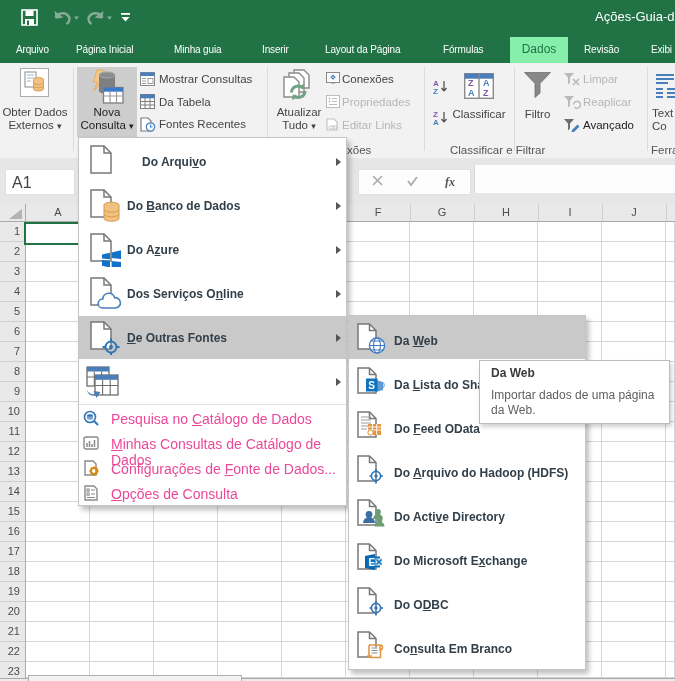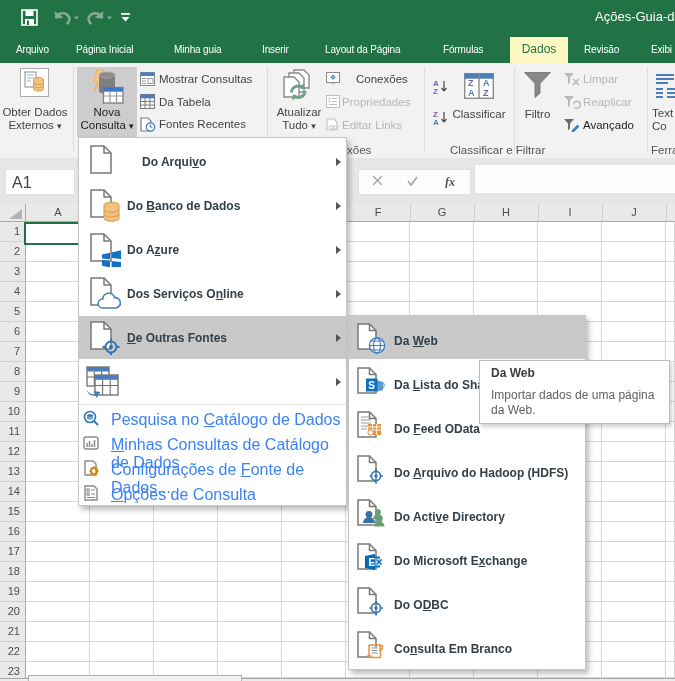--- a/index.html
+++ b/index.html
@@ -4,21 +4,21 @@
 #s{position:relative;width:675px;height:681px;background:#fff;font-family:"Liberation Sans",sans-serif;overflow:hidden}
 .a{position:absolute}
 .tab{color:#fff;font-size:10px;letter-spacing:-0.15px;line-height:25px;text-align:center}
 .rlbl{font-size:11.5px;color:#444;text-align:center;line-height:13px}
 .rsm{font-size:11.5px;color:#444;line-height:14px}
 .dis{color:#b6b6b6}
 .glbl{font-size:11.5px;color:#555}
 .colh{font-size:11px;color:#4c4c4c;text-align:center;line-height:17px;border-right:1px solid #cfcfcf}
 .rowh{font-size:11px;color:#4c4c4c;text-align:right;padding-right:5px;border-bottom:1px solid #cfcfcf}
 .mi{font-size:12px;font-weight:bold;color:#33404a}
-.ms{font-size:16px;color:#3b82f6}
+.ms{font-size:14px;color:#ec4899}
 u{text-decoration:underline}
 .arr{width:0;height:0;border-left:5px solid #555;border-top:4px solid transparent;border-bottom:4px solid transparent}
 </style></head><body>
 <div id="s">
 
 <svg width="0" height="0" style="position:absolute">
       <defs>
 <g id="pageL">
           <path d="M1 1 H14 L21 8 V28 H1 Z" fill="#fff" stroke="#787878" stroke-width="1.5"></path>
           <path d="M14 1 V8 H21" fill="none" stroke="#787878" stroke-width="1.5"></path>
@@ -54,21 +54,21 @@
 <div class="a" style="left:595px;top:9px;width:80px;height:20px;color:#fff;font-size:13px;white-space:nowrap;overflow:hidden">Ações-Guia-de</div>
 <div class="a" style="left:0;top:37px;width:675px;height:26px;background:#217346"></div>
 <div class="a tab" style="left:16px;top:37px;height:25px;white-space:nowrap">Arquivo</div>
 <div class="a tab" style="left:76px;top:37px;height:25px;white-space:nowrap">Página Inicial</div>
 <div class="a tab" style="left:174px;top:37px;height:25px;white-space:nowrap">Minha guia</div>
 <div class="a tab" style="left:262px;top:37px;height:25px;white-space:nowrap">Inserir</div>
 <div class="a tab" style="left:325px;top:37px;height:25px;white-space:nowrap">Layout da Página</div>
 <div class="a tab" style="left:443px;top:37px;height:25px;white-space:nowrap">Fórmulas</div>
 <div class="a tab" style="left:584px;top:37px;height:25px;white-space:nowrap">Revisão</div>
 <div class="a tab" style="left:651px;top:37px;height:25px;white-space:nowrap">Exibi</div>
-<div class="a" style="left:510px;top:37px;width:58px;height:26px;background:#fef9c3;color:#217346;font-size:12px;text-align:center;line-height:25px">Dados</div>
+<div class="a" style="left:510px;top:37px;width:58px;height:26px;background:#86efac;color:#217346;font-size:12px;text-align:center;line-height:25px">Dados</div>
 <div class="a" style="left:0;top:63px;width:675px;height:95px;background:#f2f2f2;border-bottom:1px solid #d2d2d2"></div>
 <div class="a" style="left:73px;top:67px;width:1px;height:84px;background:#dcdcdc"></div>
 <div class="a" style="left:267px;top:67px;width:1px;height:84px;background:#dcdcdc"></div>
 <div class="a" style="left:424px;top:67px;width:1px;height:84px;background:#dcdcdc"></div>
 <div class="a" style="left:514px;top:67px;width:1px;height:84px;background:#dcdcdc"></div>
 <div class="a" style="left:647px;top:67px;width:1px;height:84px;background:#dcdcdc"></div>
 <div class="a glbl" style="left:347px;top:144px;width:60px;height:13px">xões</div>
 <div class="a glbl" style="left:450px;top:144px;width:222px;height:13px;text-align:left">Classificar e Filtrar</div>
 <div class="a glbl" style="left:651px;top:144px;width:60px;height:13px">Ferra</div>
 <svg class="a" style="left:20px;top:68px" width="29" height="29" viewBox="0 0 29 29">
@@ -136,21 +136,21 @@
 <rect x="0.5" y="0.5" width="13" height="12" fill="#fff" stroke="#bdbdbd"></rect>
 <circle cx="3.5" cy="3.5" r="1" fill="#bdbdbd"></circle>
       <circle cx="3.5" cy="6.5" r="1" fill="#bdbdbd"></circle>
 <path d="M6 3.5h5M6 6.5h5M3 9.5h8" stroke="#bdbdbd"></path>
 </svg>
 <svg class="a" style="left:326px;top:118px" width="14" height="13" viewBox="0 0 14 13">
 <path d="M1 1 h7 l3 3 v8 h-10z" fill="#fff" stroke="#c2c2c2" stroke-width="1.1"></path>
 <ellipse cx="5.5" cy="9.5" rx="2.6" ry="1.6" fill="none" stroke="#c2c2c2"></ellipse>
 <ellipse cx="9" cy="9.5" rx="2.6" ry="1.6" fill="none" stroke="#c2c2c2"></ellipse>
 </svg>
-<div class="a rsm" style="left:356px;top:72px;width:80px;height:14px">Conexões</div>
+<div class="a rsm" style="left:342px;top:72px;width:80px;height:14px">Conexões</div>
 <div class="a rsm dis" style="left:342px;top:95px;width:80px;height:14px">Propriedades</div>
 <div class="a rsm dis" style="left:342px;top:118px;width:80px;height:14px">Editar Links</div>
 <svg class="a" style="left:433px;top:79px" width="16" height="16" viewBox="0 0 16 16">
 <text x="0" y="7" font-size="8" font-weight="bold" fill="#7d5ba6" font-family="Liberation Sans">A</text>
 <text x="0" y="15" font-size="8" font-weight="bold" fill="#4a7ebb" font-family="Liberation Sans">Z</text>
 <path d="M11 2 v10 M11 12 l-2.5 -3 M11 12 l2.5 -3" stroke="#555" stroke-width="1.3" fill="none"></path>
 </svg>
 <svg class="a" style="left:433px;top:110px" width="16" height="16" viewBox="0 0 16 16">
 <text x="0" y="7" font-size="8" font-weight="bold" fill="#7d5ba6" font-family="Liberation Sans">Z</text>
 <text x="0" y="15" font-size="8" font-weight="bold" fill="#4a7ebb" font-family="Liberation Sans">A</text>

